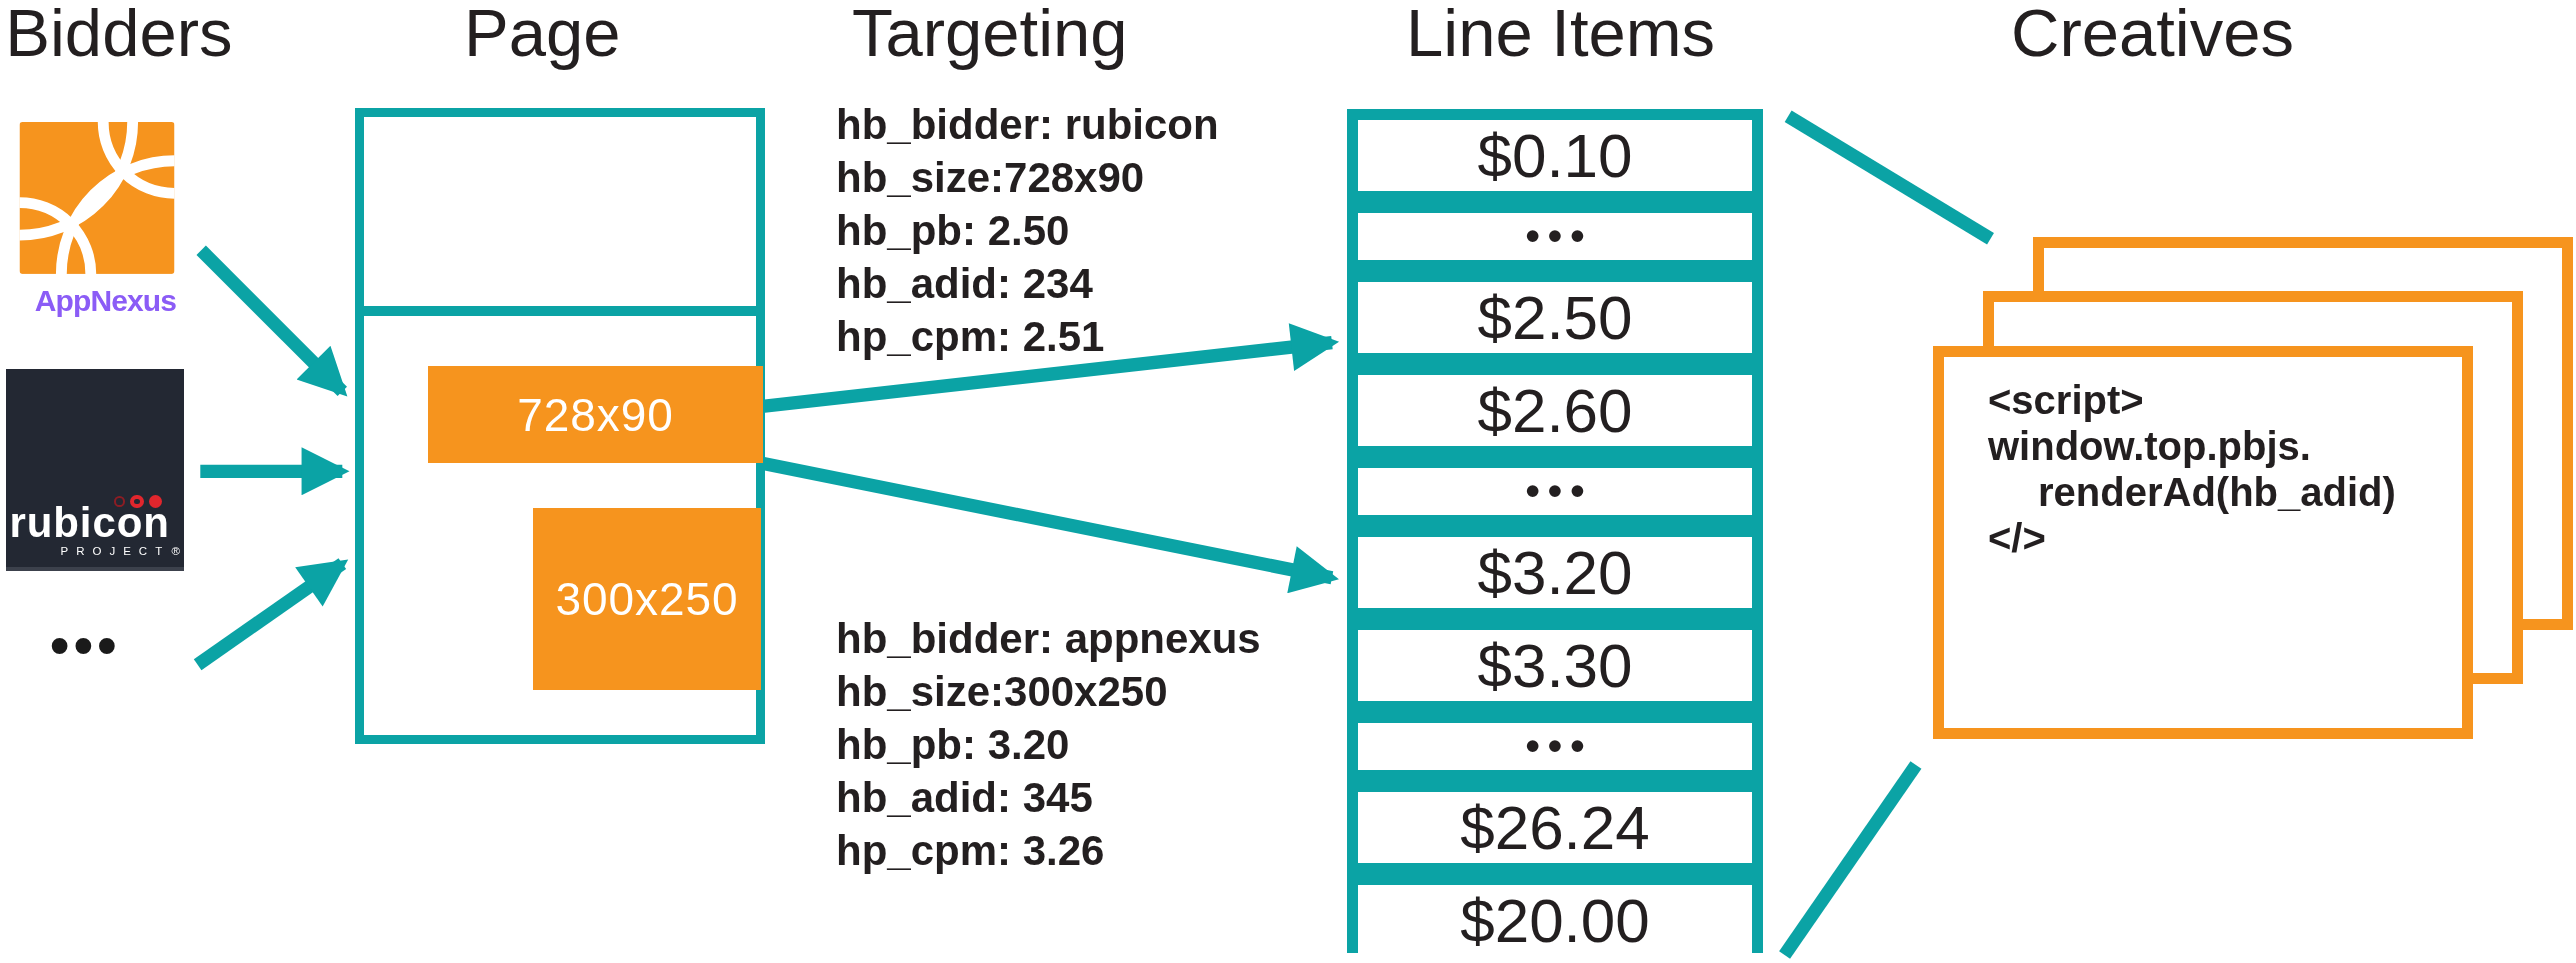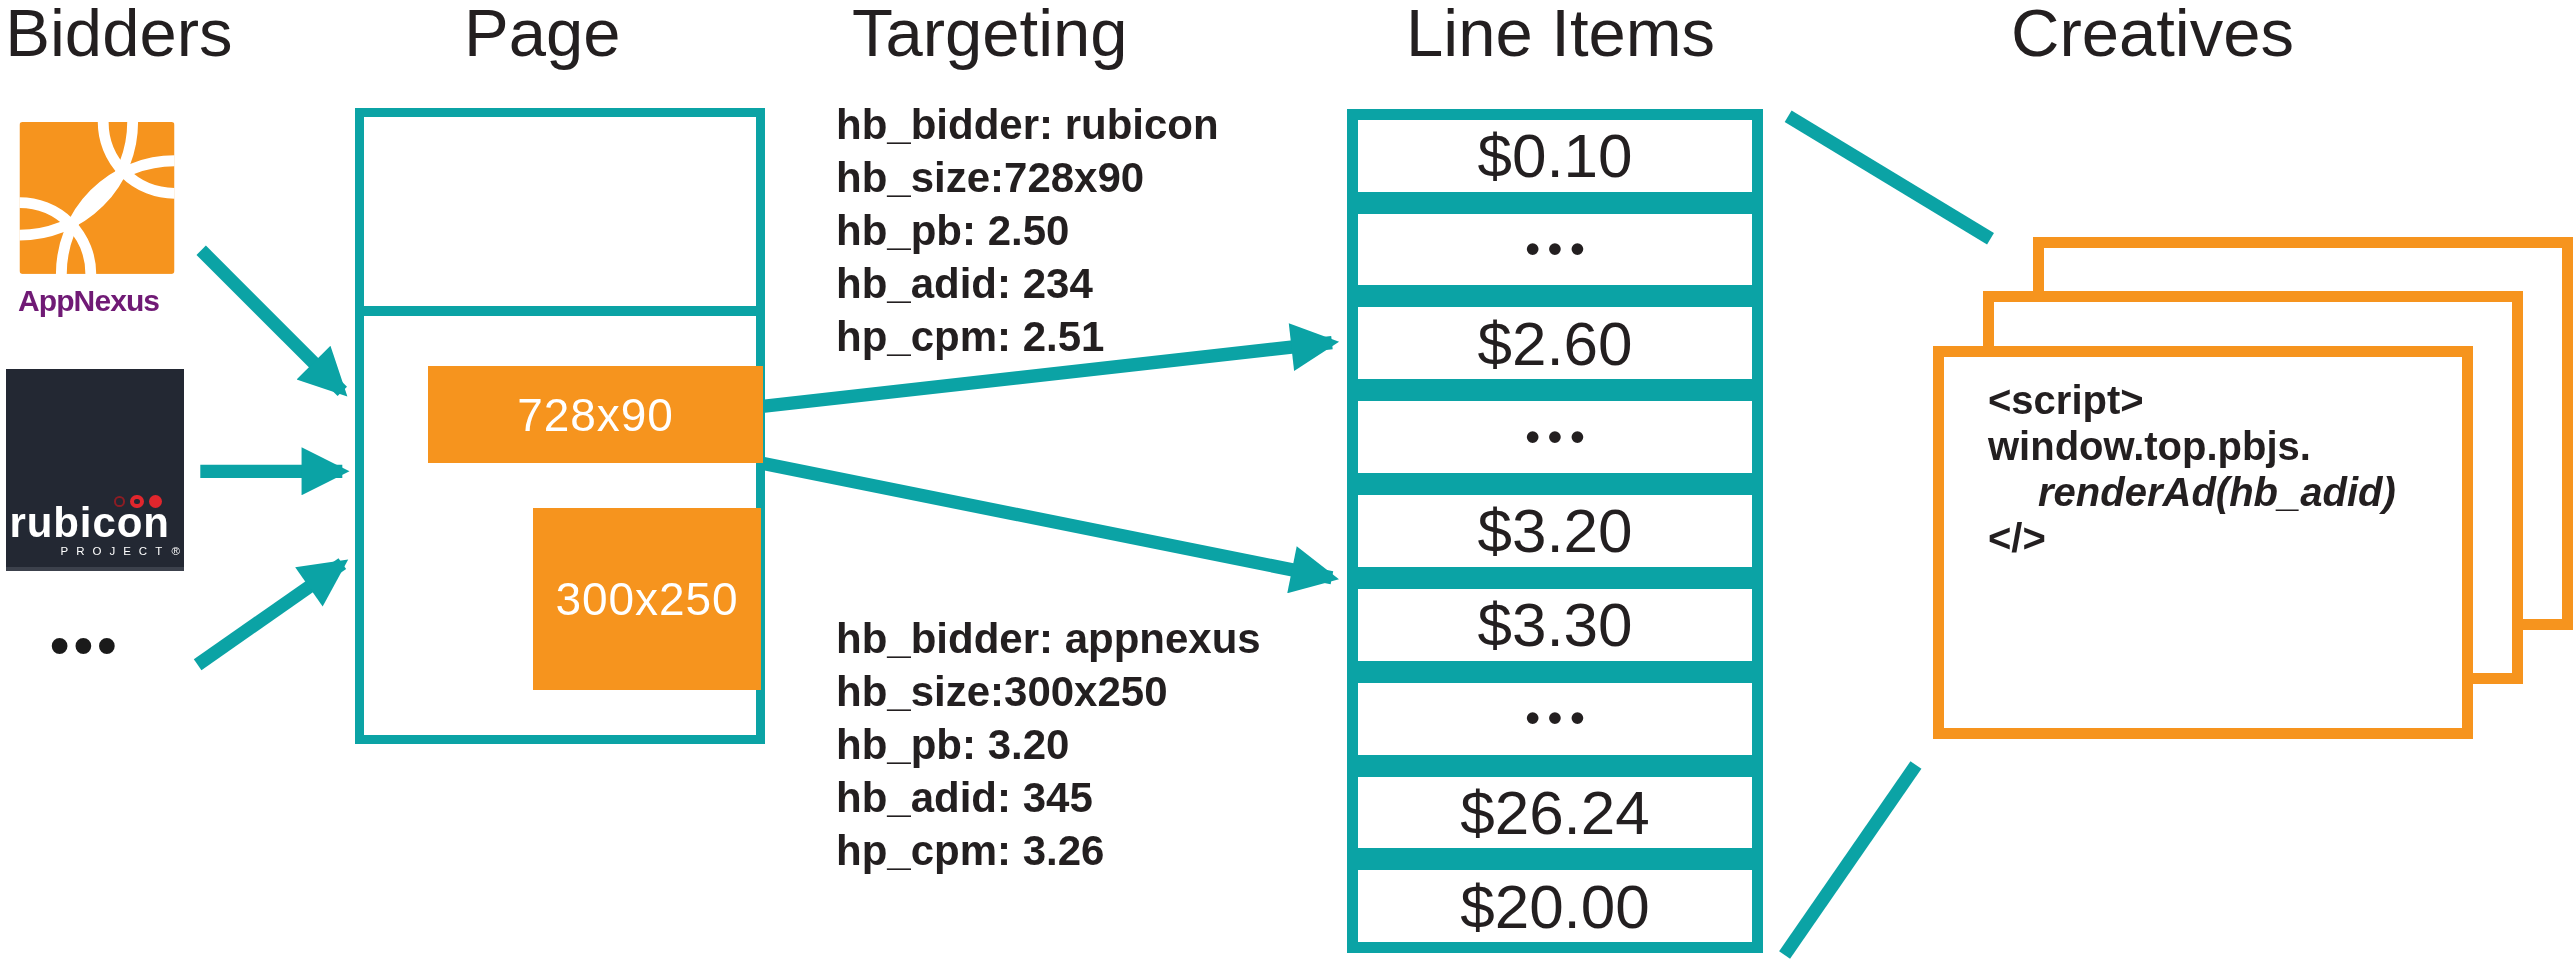--- a/index.html
+++ b/index.html
@@ -22,22 +22,22 @@
   .t-bidders{left:5.3px;}
   .t-page{left:464px;}
   .t-targeting{left:852px;}
   .t-lineitems{left:1406px;}
   .t-creatives{left:2011px;}
 
   
   .appnexus{position:absolute;left:18px;top:122px;width:158px;z-index:2;}
   .appnexus svg{display:block;width:158px;height:155px;}
   .appnexus-label{
-    margin-top:7px;text-align:left;
-    font-size:30px;font-weight:700;color:#701a75;letter-spacing:-0.9px;
+    margin-top:7px;text-align:right;
+    font-size:30px;font-weight:700;color:#8b5cf6;letter-spacing:-0.9px;
   }
   .rubicon{
     position:absolute;left:6.2px;top:369px;width:178px;height:202px;
     background:#232833;z-index:2;
   }
   .rubicon-strip{position:absolute;left:0;right:0;bottom:0;height:4.4px;background:#3c414c;}
   .rubicon-dots{position:absolute;right:22px;top:126px;display:flex;align-items:center;gap:5.3px;}
   .rubicon-dots .d1{width:10.7px;height:10.7px;border-radius:50%;border:2.7px solid #8c1d24;box-sizing:border-box;}
   .rubicon-dots .d2{width:13.3px;height:13.3px;border-radius:50%;border:4.4px solid #e1262d;box-sizing:border-box;}
   .rubicon-dots .d3{width:13.3px;height:13.3px;border-radius:50%;background:#e1262d;}
@@ -97,21 +97,21 @@
     position:absolute;width:540px;height:393px;
     box-sizing:border-box;border:11.5px solid #f6941e;background:#ffffff;
   }
   .card-back{left:2033px;top:237px;z-index:2;}
   .card-mid{left:1983px;top:291px;z-index:3;}
   .card-front{left:1933px;top:346px;z-index:4;}
   .code{
     position:absolute;left:44px;top:19.5px;
     font-size:40px;line-height:46px;font-weight:600;color:#231f20;white-space:nowrap;
   }
-  .code .indent{padding-left:50px;font-style:italic;}
+  .code .indent{padding-left:50px;}
 </style>
 </head>
 <body>
 
 <div class="canvas">
 
   <svg class="connectors" viewBox="0 0 2901 1085" xmlns="http://www.w3.org/2000/svg">
     <defs>
       <marker id="ah" viewBox="0 0 10 10" refX="8.5" refY="5" markerWidth="4.5" markerHeight="3.6" orient="auto" markerUnits="strokeWidth">
         <path d="M0,0 L10,5 L0,10 z" fill="#0ba3a5"></path>
@@ -184,20 +184,21 @@
     <div>hb_bidder: appnexus</div>
     <div>hb_size:300x250</div>
     <div>hb_pb: 3.20</div>
     <div>hb_adid: 345</div>
     <div>hp_cpm: 3.26</div>
   </div>
 
   <div class="line-items">
     <div class="li-row">$0.10</div>
     <div class="li-row dots">•••</div>
+    <div class="li-row">$2.50</div>
     <div class="li-row">$2.60</div>
     <div class="li-row dots">•••</div>
     <div class="li-row">$3.20</div>
     <div class="li-row">$3.30</div>
     <div class="li-row dots">•••</div>
     <div class="li-row">$26.24</div>
     <div class="li-row">$20.00</div>
   </div>
 
   <div class="creative card-back"></div>

